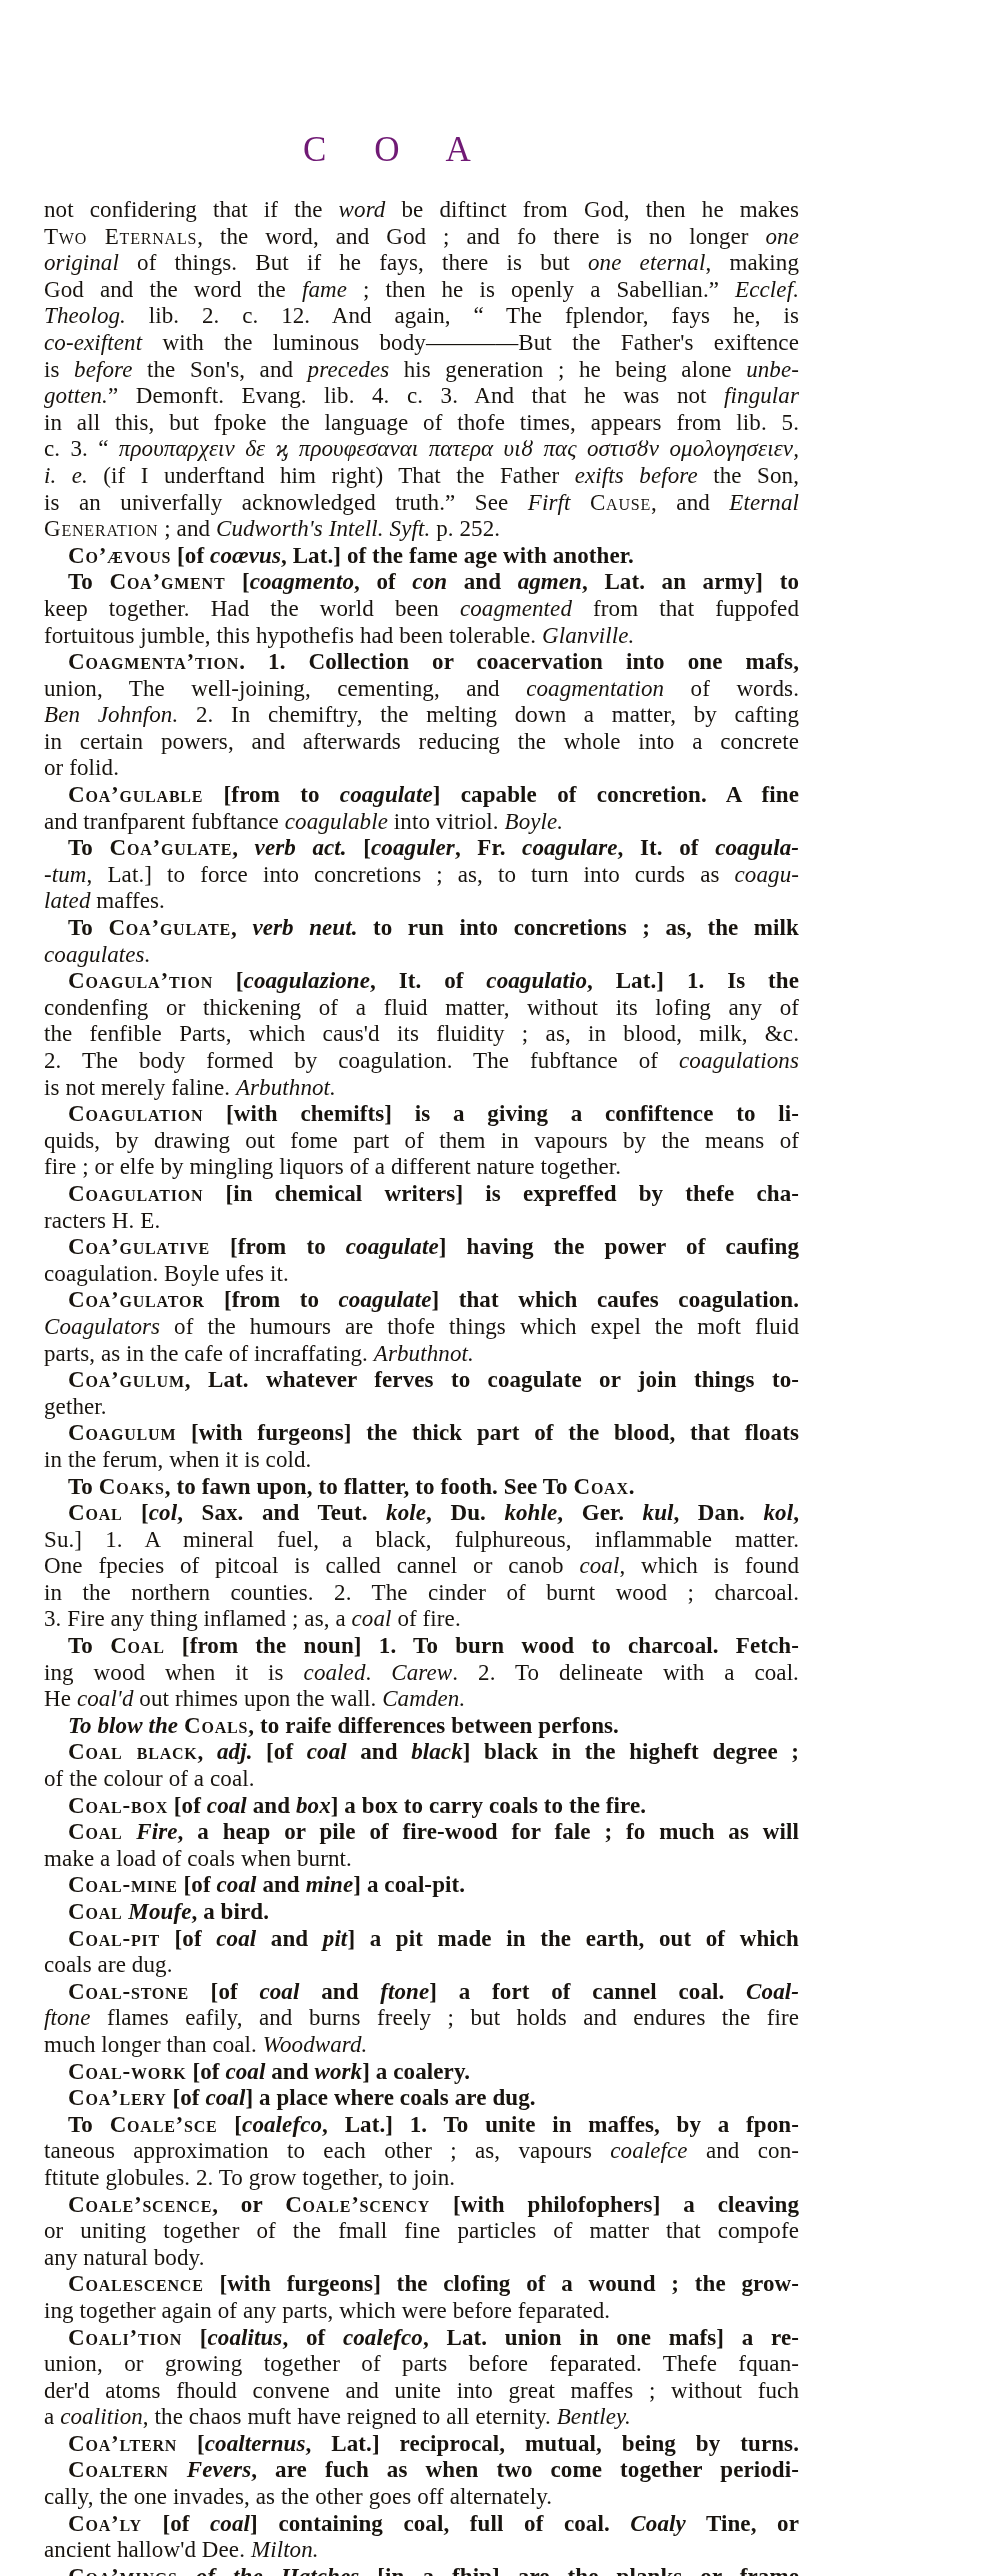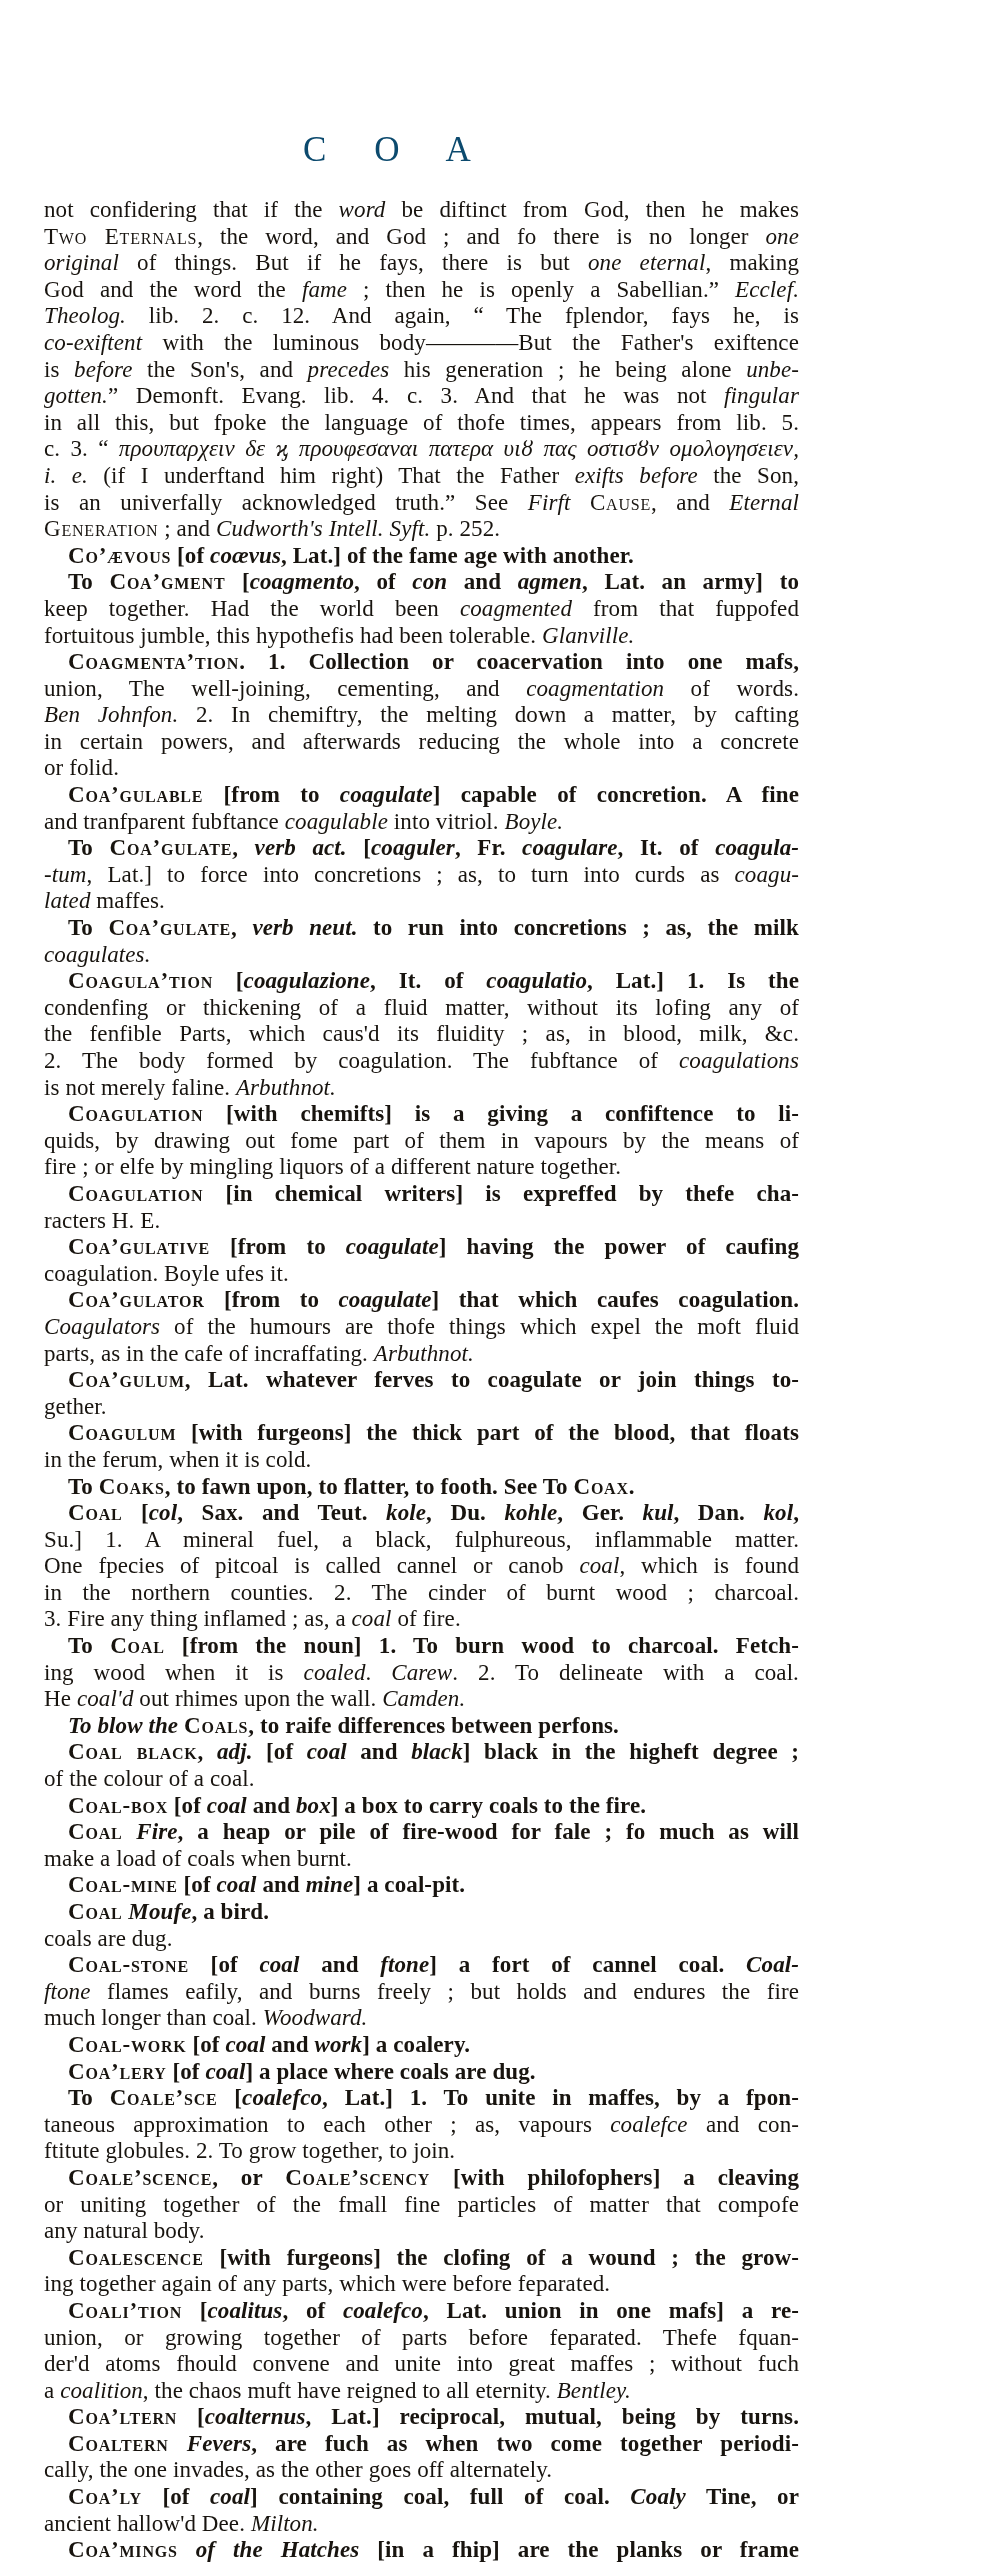--- a/index.html
+++ b/index.html
@@ -8,21 +8,21 @@
     background:#ffffff;
     position:relative;
     font-family:"Liberation Serif","DejaVu Serif",serif;
     color:#171310;
     overflow:hidden;
   }
   .page{position:absolute;left:0;top:0;width:1006px;height:3159px;}
   .running-head{
     position:absolute;left:303px;top:130px;
     font-size:35px;letter-spacing:15.5px;word-spacing:8.2px;
-    color:#0c4a6e;white-space:pre;
+    color:#701a75;white-space:pre;
   }
   .text-column{
     position:absolute;left:44px;top:197px;width:755px;
     font-size:23px;line-height:26.6px;
     color:#18140f;
   }
   .line{
     text-align:justify;
     text-align-last:justify;
     letter-spacing:0.1px;
@@ -97,20 +97,21 @@
       <div class="line">ing wood when it is <i>coaled</i>. <i>Carew</i>.  2. To delineate with a coal.</div>
       <div class="line end">He <i>coal'd</i> out rhimes upon the wall. <i>Camden.</i></div>
       <div class="line ind end"><i>To blow the</i> <span class="sc">Coals</span>, to raife differences between perfons.</div>
       <div class="line ind"><span class="sc">Coal black</span>, <i>adj.</i> [of <i>coal</i> and <i>black</i>] black in the higheft degree ;</div>
       <div class="line end">of the colour of a coal.</div>
       <div class="line ind end"><span class="sc">Coal-box</span> [of <i>coal</i> and <i>box</i>] a box to carry coals to the fire.</div>
       <div class="line ind"><span class="sc">Coal</span> <i>Fire</i>, a heap or pile of fire-wood for fale ; fo much as will</div>
       <div class="line end">make a load of coals when burnt.</div>
       <div class="line ind end"><span class="sc">Coal-mine</span> [of <i>coal</i> and <i>mine</i>] a coal-pit.</div>
       <div class="line ind end"><span class="sc">Coal</span> <i>Moufe</i>, a bird.</div>
+      <div class="line ind"><span class="sc">Coal-pit</span> [of <i>coal</i> and <i>pit</i>] a pit made in the earth, out of which</div>
       <div class="line end">coals are dug.</div>
       <div class="line ind"><span class="sc">Coal-stone</span> [of <i>coal</i> and <i>ftone</i>] a fort of cannel coal.  <i>Coal-</i></div>
       <div class="line"><i>ftone</i> flames eafily, and burns freely ; but holds and endures the fire</div>
       <div class="line end">much longer than coal.  <i>Woodward.</i></div>
       <div class="line ind end"><span class="sc">Coal-work</span> [of <i>coal</i> and <i>work</i>] a coalery.</div>
       <div class="line ind end"><span class="sc">Coa’lery</span> [of <i>coal</i>] a place where coals are dug.</div>
       <div class="line ind">To <span class="sc">Coale’sce</span> [<i>coalefco</i>, Lat.]  1. To unite in maffes, by a fpon-</div>
       <div class="line">taneous approximation to each other ; as, vapours <i>coalefce</i> and con-</div>
       <div class="line end">ftitute globules.  2. To grow together, to join.</div>
       <div class="line ind"><span class="sc">Coale’scence</span>, or <span class="sc">Coale’scency</span> [with philofophers] a cleaving</div>

